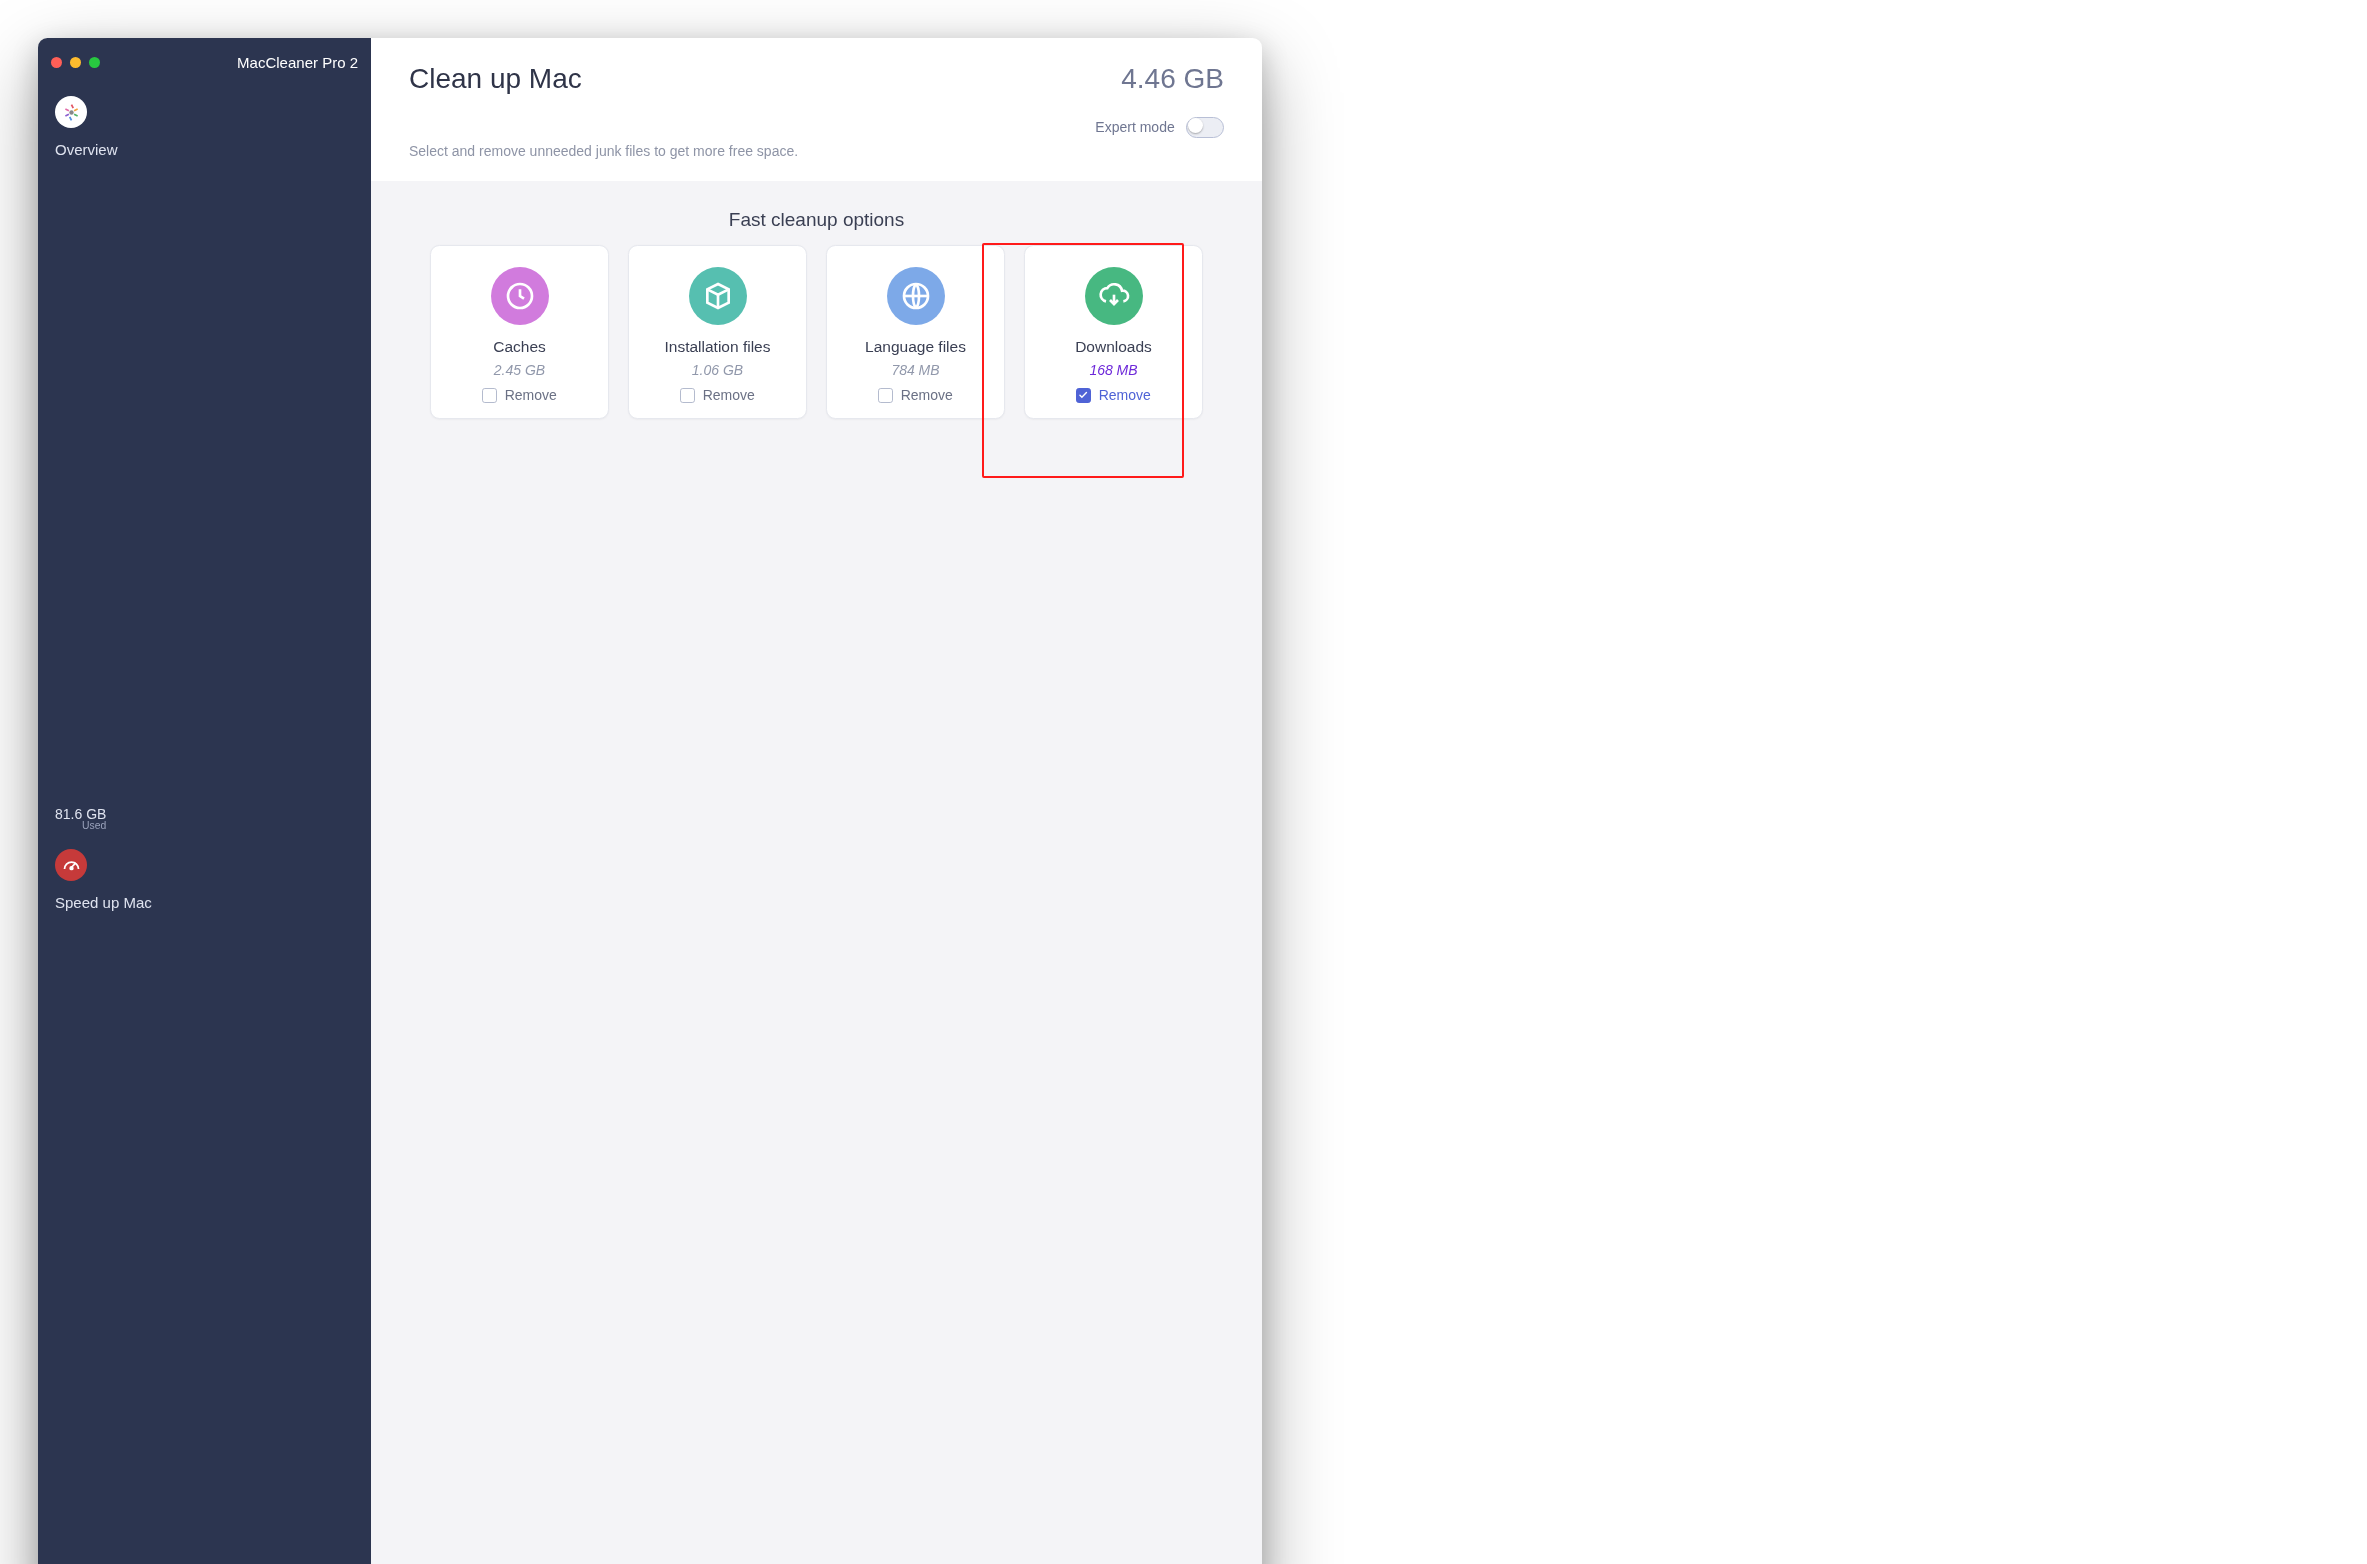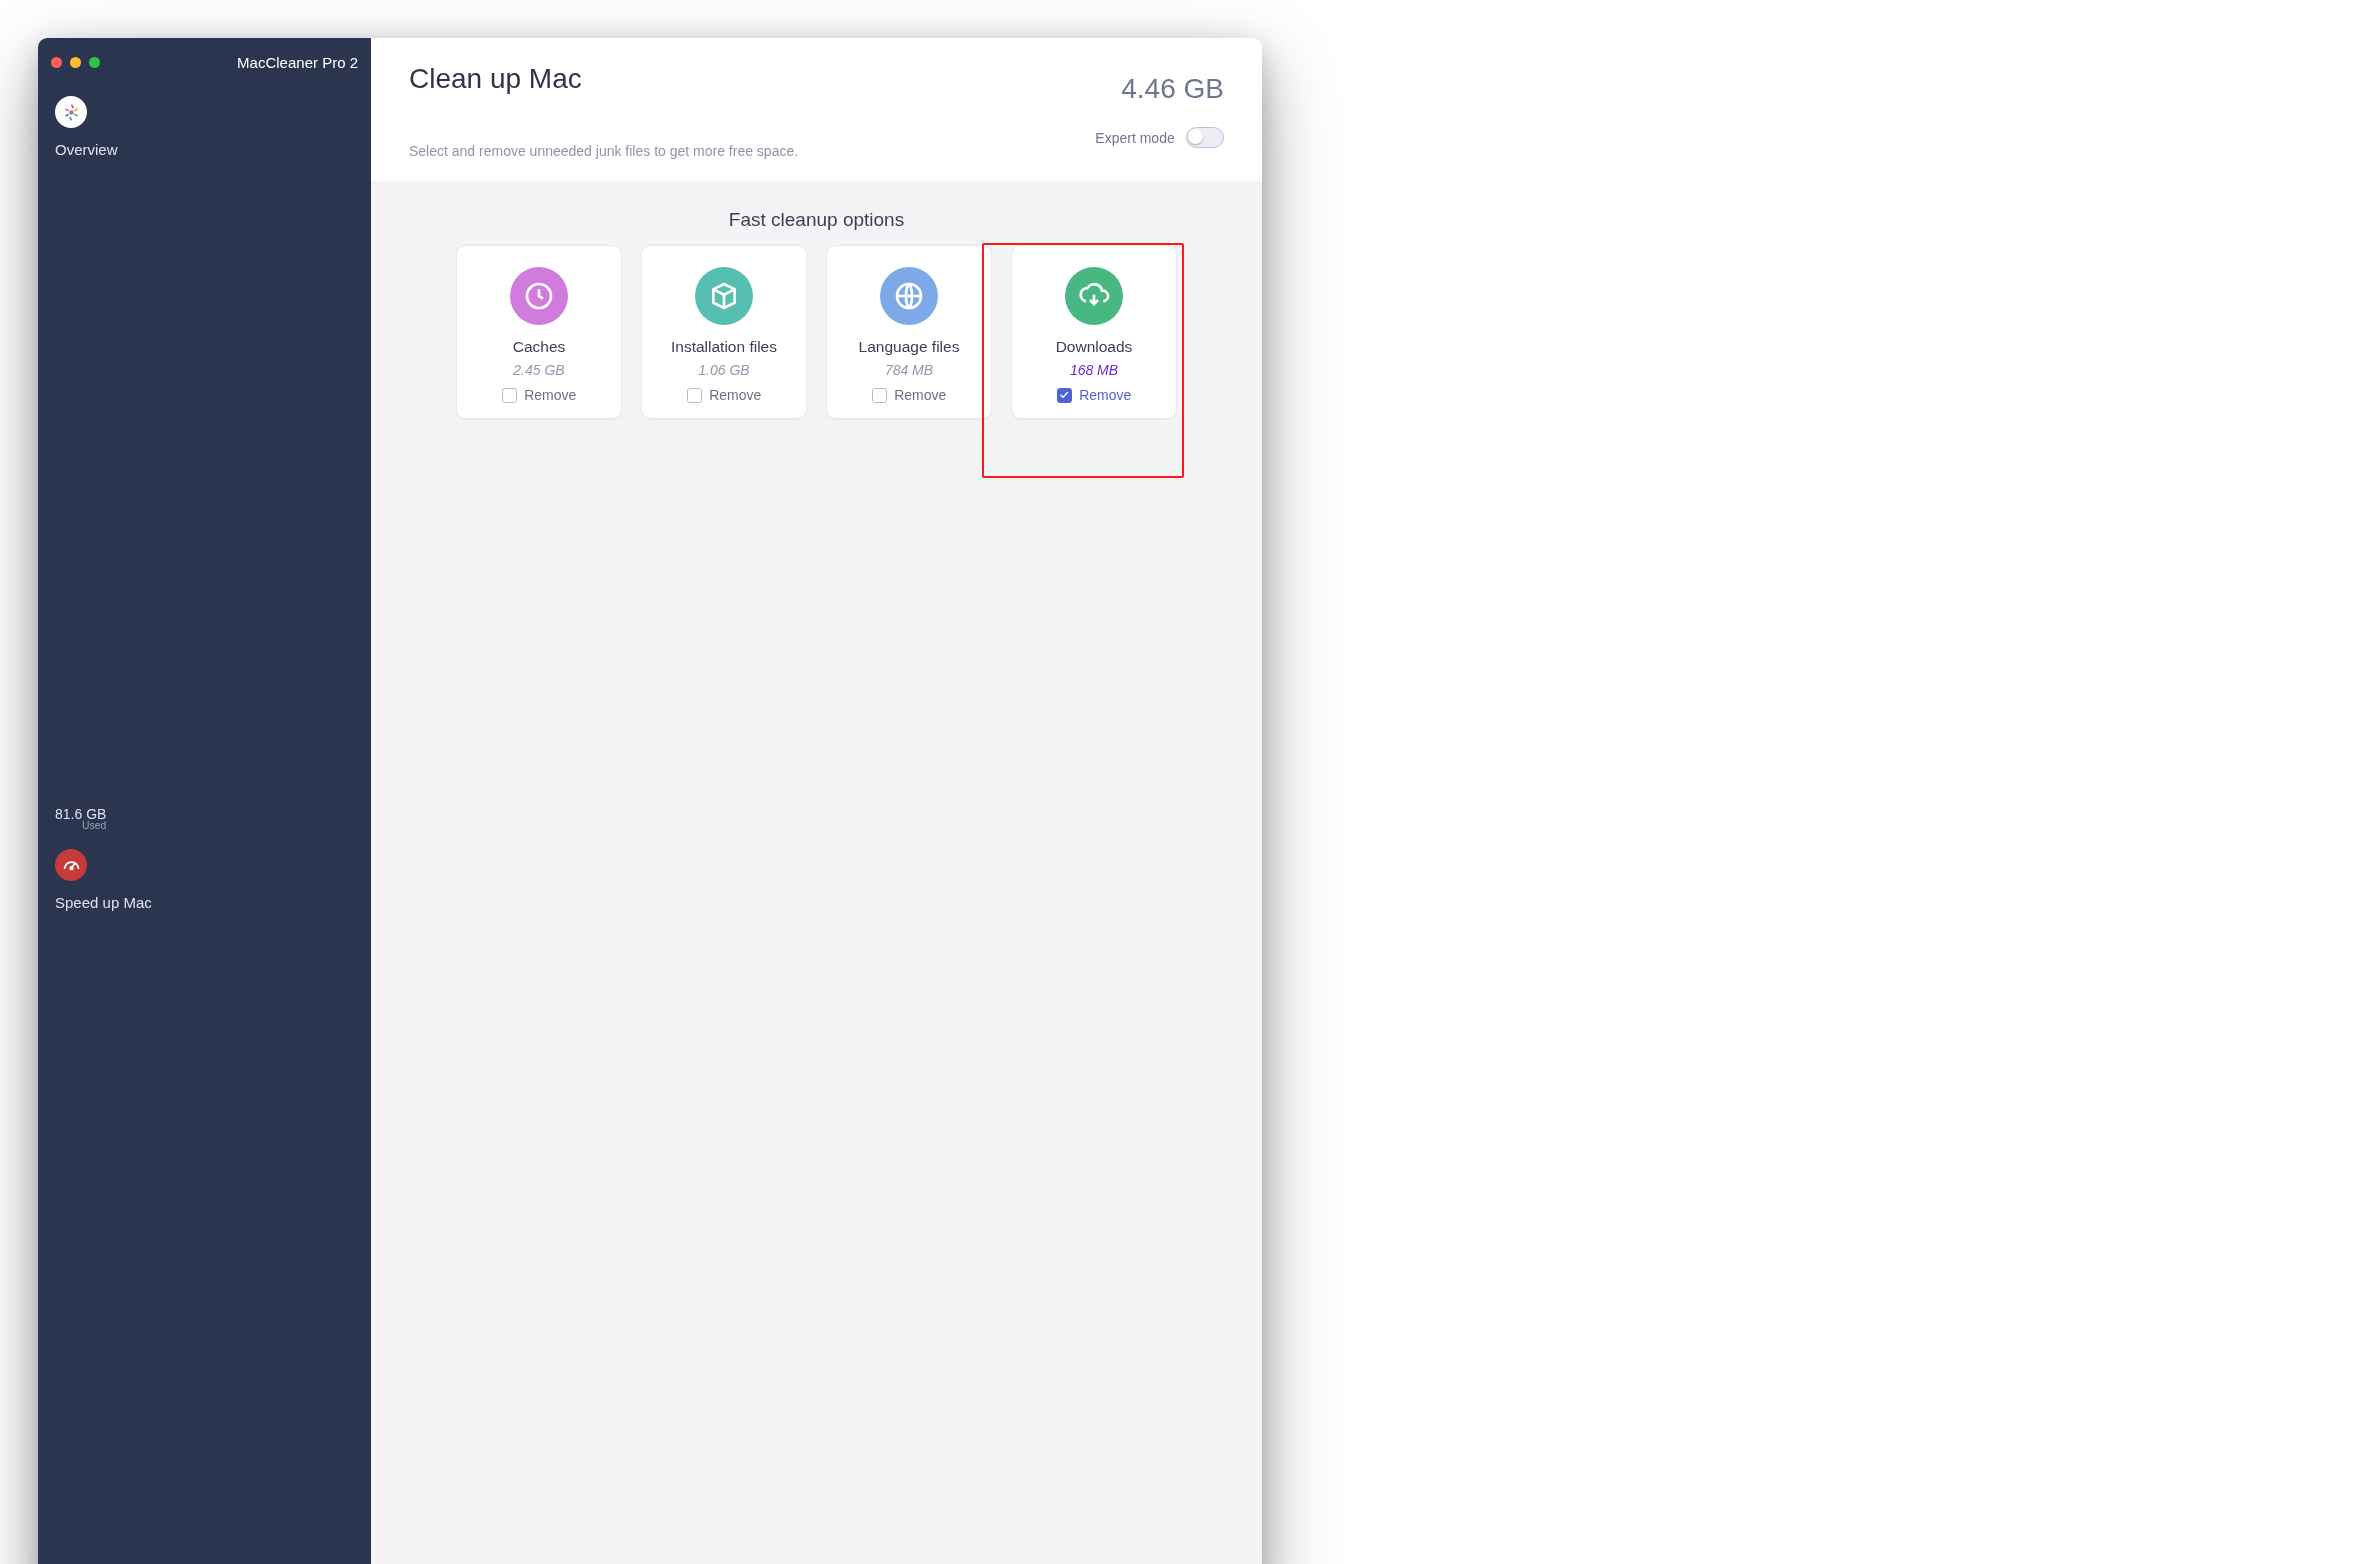--- a/index.html
+++ b/index.html
@@ -48,41 +48,41 @@
   width:32px; height:32px; border-radius:50%; flex:none;
   display:flex; align-items:center; justify-content:center; font-size:15px;
 }
 .side-item .label { flex:1; color:#dfe3ef; }
 .side-item .meta { text-align:right; font-size:14px; color:#dfe3ef; white-space:nowrap; }
 .side-item .meta .sub { display:block; font-size:10.4px; color:#9aa2bb; margin-top:-1.9px;}
 .side-item.main:first-of-type { border-top:0.9px solid rgba(255,255,255,.06);}
 
 .main { flex:1; display:flex; flex-direction:column; min-height: 753px; }
 .main-header {
-  padding: 24.5px 38px 22.6px; display:flex; align-items:center; gap:10px;
+  padding: 24.5px 38px 22.6px; display:flex; align-items:flex-start; gap:10px;
 }
 .mh-left { flex:1; }
 .mh-title { font-size:28px; color:#2f3448; font-weight:500; margin-bottom:9.4px; }
 .mh-sub { font-size:14px; color:#8e94a6;margin-top:48px; }
 .mh-right { text-align:right; }
 .mh-size { font-size:28px; color:#6f7691; font-weight:400; margin-bottom:22px;}
 .toggle-row { display:flex; align-items:center; gap:11.3px; color:#6f7691; font-size:14px; justify-content:flex-end;}
 .toggle {
   width:38px; height:21px; border-radius:19px; background:#eceef4;
   border:1.9px solid #b8bfd6; position:relative;
 }
 .toggle::after{
   content:""; position:absolute; left:0.9px; top:0.9px; width:15px; height:15px;
   border-radius:50%; background:#fff; box-shadow:0 0.9px 1.9px rgba(0,0,0,.3);
 }
 .content { flex:1; background:#f4f4f7; padding: 28px 38px 28px; position:relative;}
 .fast-title { text-align:center; font-size:19px; color:#3a3f53; margin-bottom:14px;}
 .cards { display:flex; gap:19px; justify-content:center; }
 .card {
-  width:166px; background:#fff; border:0.9px solid #e6e8ee; border-radius:9.4px;
+  width:179px; background:#fff; border:0.9px solid #e6e8ee; border-radius:9.4px;
   padding:21px 13px 15px; text-align:center; box-shadow:0 0.9px 1.9px rgba(0,0,0,.04);
 }
 .card .cicon {
   width:58px; height:58px; border-radius:50%; margin:0 auto 13px;
   display:flex; align-items:center; justify-content:center; color:#fff;
 }
 .card .ctitle { font-size:15.5px; color:#3a3f53; margin-bottom:5.6px;}
 .card .csize  { font-size:14px; color:#9198ab; margin-bottom:9.4px;font-style:italic;}
 .card .crow   { display:flex; align-items:center; justify-content:center; gap:7.5px; font-size:14px; color:#6b7185;}
 .card .crow.checked { color:#4f63d6; }

